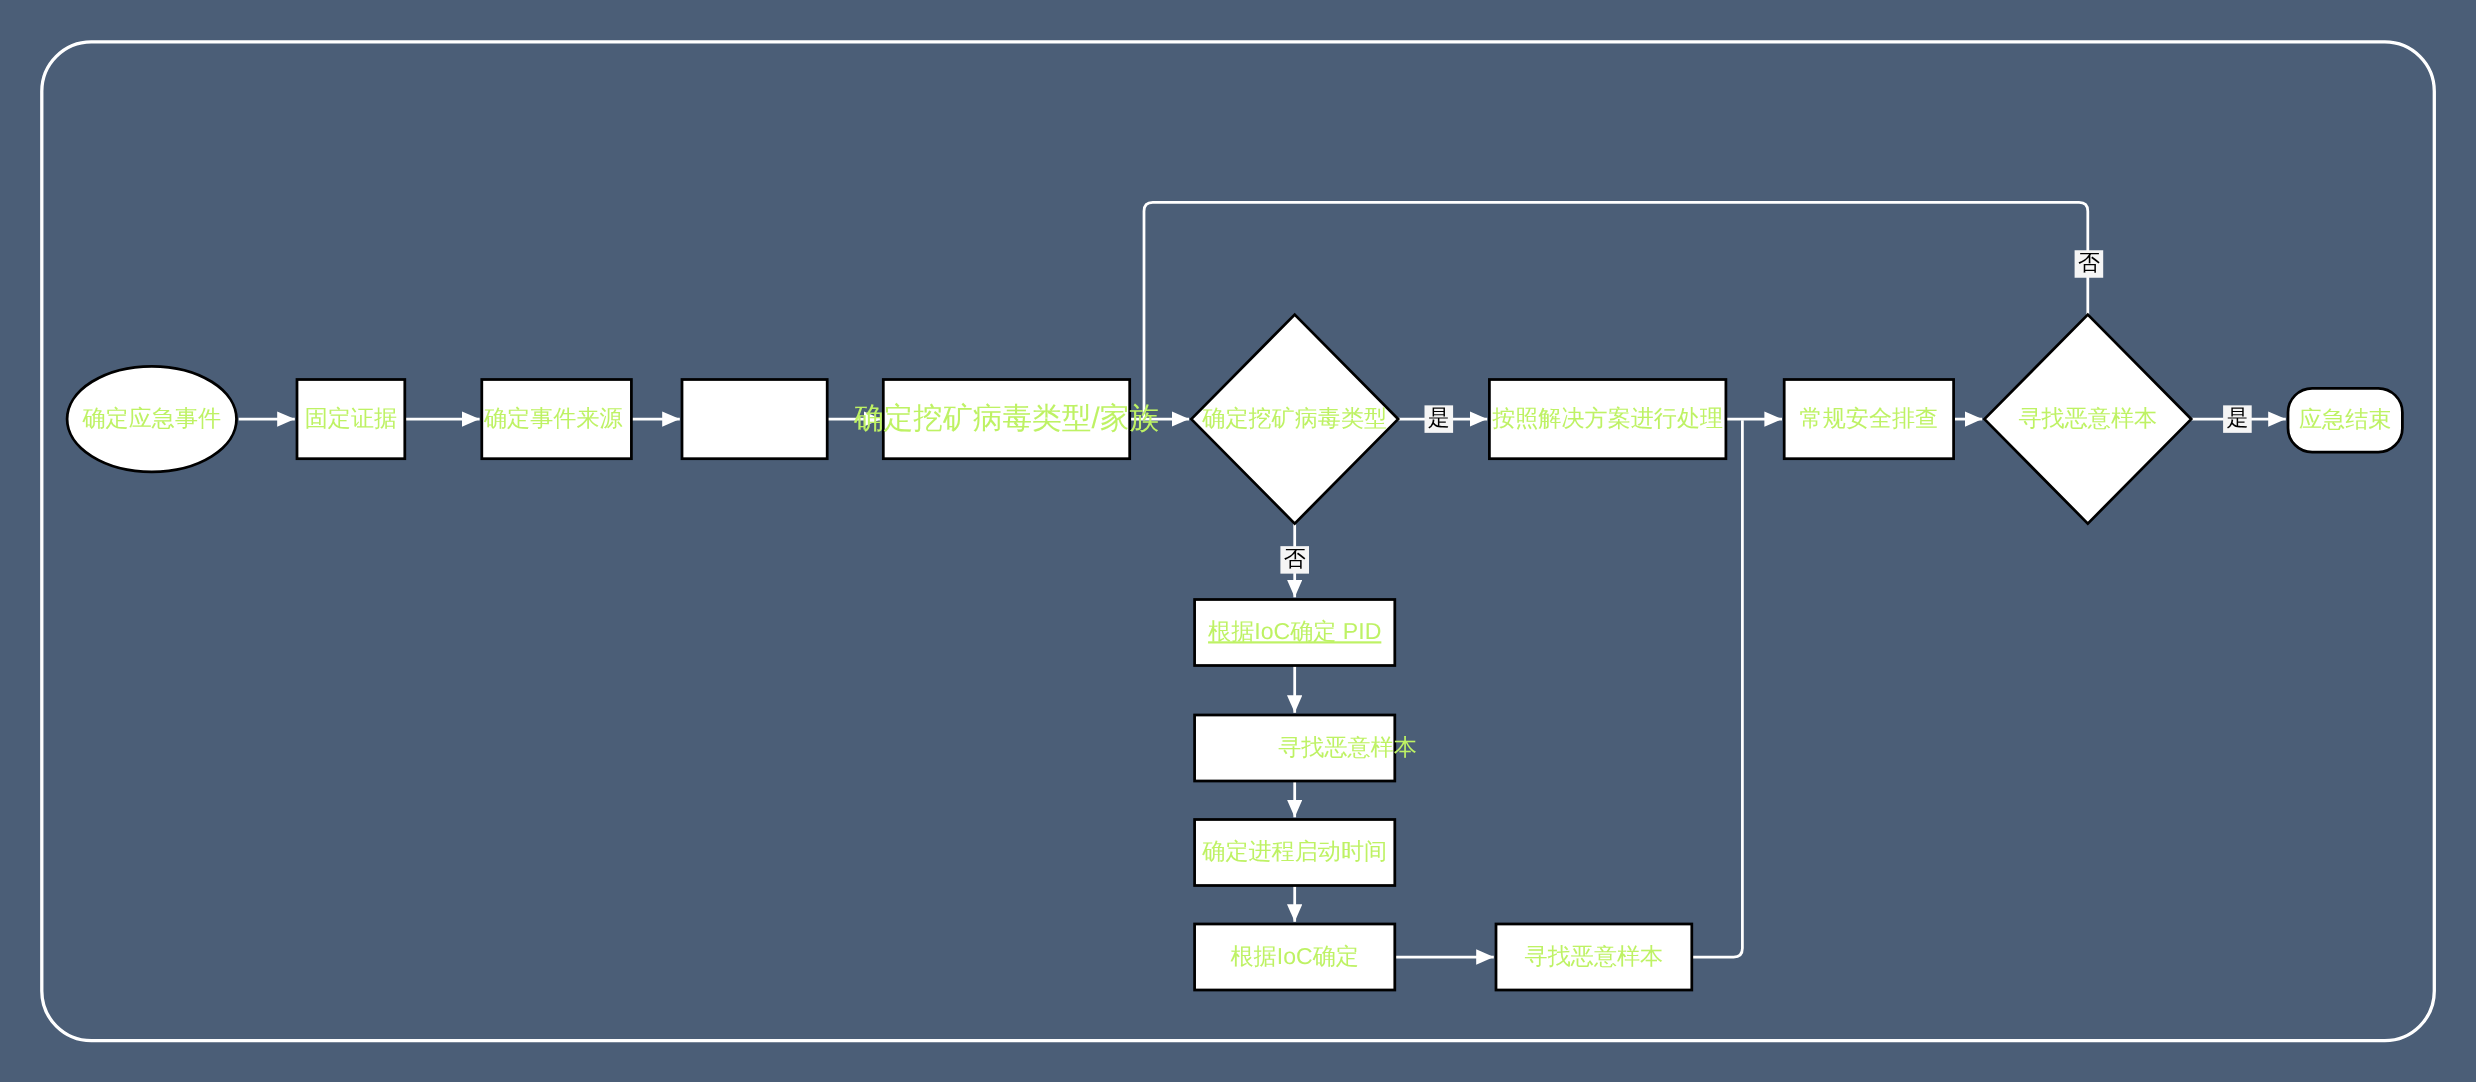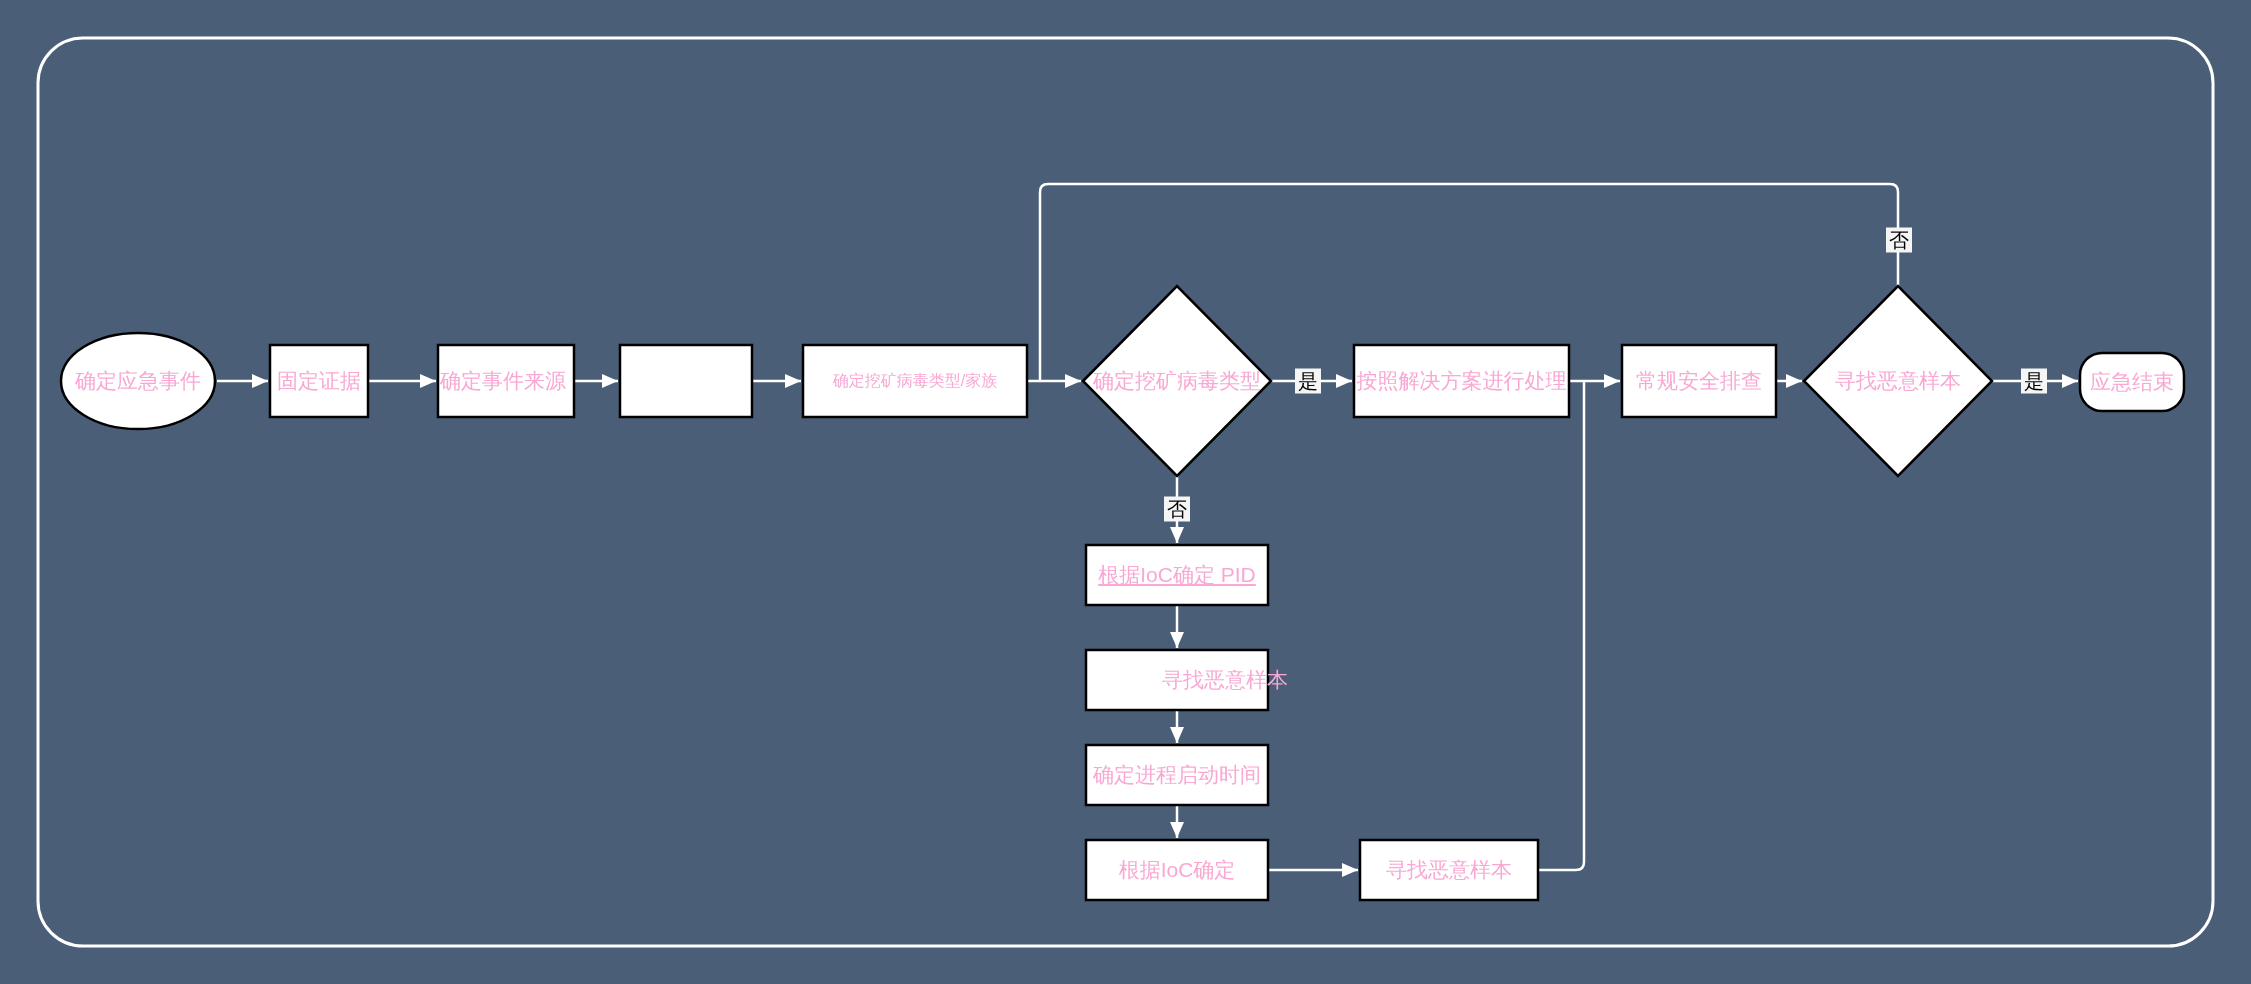--- a/index.html
+++ b/index.html
@@ -16,27 +16,27 @@
   }
   .canvas svg {
     position: absolute; left: 0; top: 0;
   }
   .node-label {
     position: absolute;
     display: flex;
     align-items: center;
     justify-content: center;
     text-align: left;
-    color: #f9a8d4;
+    color: #bef264;
     font-size: 21px;
     line-height: 1.25;
     white-space: nowrap;
     pointer-events: none;
   }
-  .node-label.tight { font-size: 16px; }
+  .node-label.tight { font-size: 27px; }
   .edge-label {
     position: absolute;
     transform: translate(-50%, -50%);
     background: #f5f5f5;
     color: #000000;
     font-size: 20px;
     line-height: 1.15;
     padding: 1px 3px;
     white-space: nowrap;
   }

